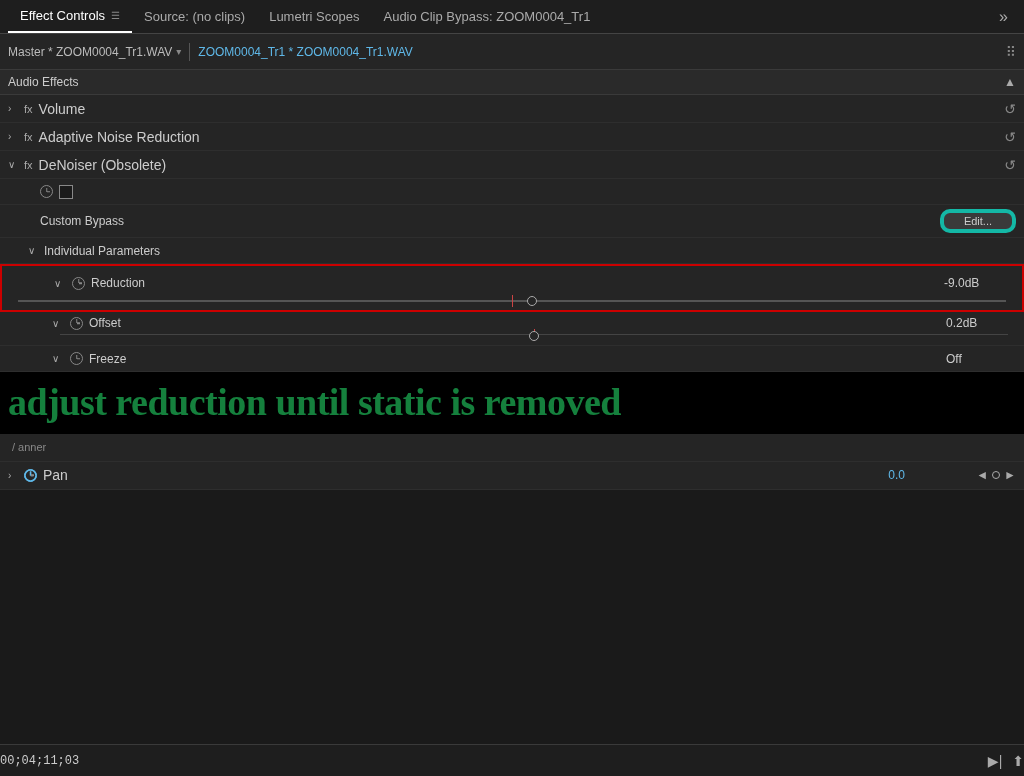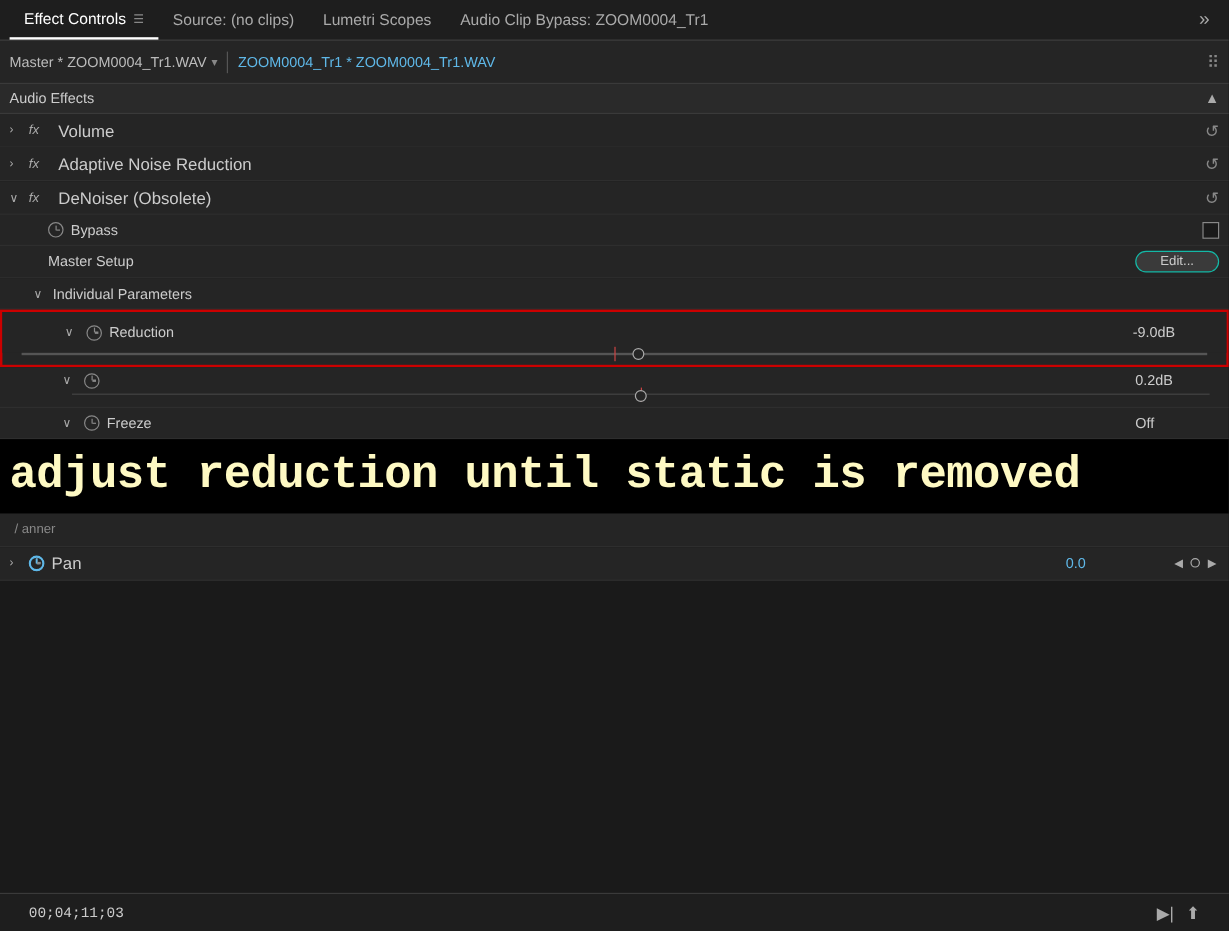--- a/index.html
+++ b/index.html
@@ -116,22 +116,21 @@
       width: 12px;
       font-size: 10px;
       color: #aaa;
       cursor: pointer;
       margin-right: 4px;
       flex-shrink: 0;
     }
     .fx-badge {
       color: #aaa;
       font-size: 11px;
-      font-style: italic;
-      margin-right: 16px;
+      margin-right: 6px;
       flex-shrink: 0;
     }
     .effect-name {
       color: #ccc;
       font-size: 14px;
       flex: 1;
     }
     .param-name {
       color: #ccc;
       font-size: 12px;
@@ -151,21 +150,21 @@
       width: 14px;
       height: 14px;
       border: 1px solid #888;
       background: #1a1a1a;
       display: inline-block;
     }
 
     
     .edit-btn {
       background: #3a3a3a;
-      border: 1px solid #14b8a6;
+      border: 4px solid #14b8a6;
       color: #ccc;
       font-size: 11px;
       padding: 2px 20px;
       border-radius: 10px;
       cursor: pointer;
     }
 
     
     .clock-icon {
       display: inline-block;
@@ -247,40 +246,40 @@
       padding: 4px 8px;
       min-height: 26px;
       background: #252525;
       border-bottom: 1px solid #2e2e2e;
     }
 
     
     .caption-overlay {
       background: #000;
       padding: 10px 8px;
-      color: #fef9c3;
+      color: #15803d;
       font-size: 38px;
       font-weight: 900;
-      font-family: Liberation Mono, monospace;
+      font-family: Liberation Serif, serif;
       letter-spacing: -0.5px;
       line-height: 1.1;
     }
 
     
     .bottom-bar {
       position: absolute;
       bottom: 0;
       left: 0;
       right: 0;
       height: 32px;
       background: #1e1e1e;
       border-top: 1px solid #3a3a3a;
       display: flex;
       align-items: center;
-      padding: 0 24px;
+      padding: 0 0;
     }
     .timecode {
       color: #ccc;
       font-size: 12px;
       font-family: 'Courier New', monospace;
     }
     .bottom-spacer { flex: 1; }
     .bottom-icons {
       display: flex;
       align-items: center;
@@ -362,26 +361,25 @@
 
 <div class="effect-row">
   <span class="chevron">∨</span>
   <span class="fx-badge">fx</span>
   <span class="effect-name">DeNoiser (Obsolete)</span>
   <span class="reset-btn">↺</span>
 </div>
 
 <div class="section-row indent-2" style="padding-left:40px;">
   <div class="clock-icon"></div>
-  <span class="param-name">Bypass</span>
   <span class="checkbox"></span>
 </div>
 
 <div class="section-row indent-2" style="padding-left:40px;">
-  <span class="param-name">Master Setup</span>
+  <span class="param-name">Custom Bypass</span>
   <button class="edit-btn">Edit...</button>
 </div>
 
 <div class="section-row indent-1" style="padding-left:28px;">
   <span class="chevron">∨</span>
   <span class="param-name">Individual Parameters</span>
 </div>
 
 <div class="reduction-section">
   <div class="reduction-row">
@@ -396,20 +394,21 @@
       <div class="slider-line-vertical"></div>
       <div class="slider-thumb" style="left:52%;"></div>
     </div>
   </div>
 </div>
 
 <div class="section-row" style="padding-left:52px; flex-direction:column; align-items:stretch;">
   <div style="display:flex; align-items:center;">
     <span class="chevron" style="margin-right:6px; color:#aaa; font-size:10px;">∨</span>
     <div class="clock-icon"></div>
+    <span class="param-name">Offset</span>
     <span class="param-value" style="margin-left:auto; min-width:70px;">0.2dB</span>
   </div>
 
   <div style="padding: 4px 0 6px 0; position:relative;">
     <div style="height:1px; background:#444; position:relative; margin:0 8px;">
       <div style="width:1px; height:12px; background:#cc4444; position:absolute; left:50%; top:-5px;"></div>
     </div>
     <div style="width:10px; height:10px; border:1.5px solid #aaa; border-radius:50%; background:#252525; position:absolute; top:1px; left:50%; transform:translateX(-50%);"></div>
   </div>
 </div>

